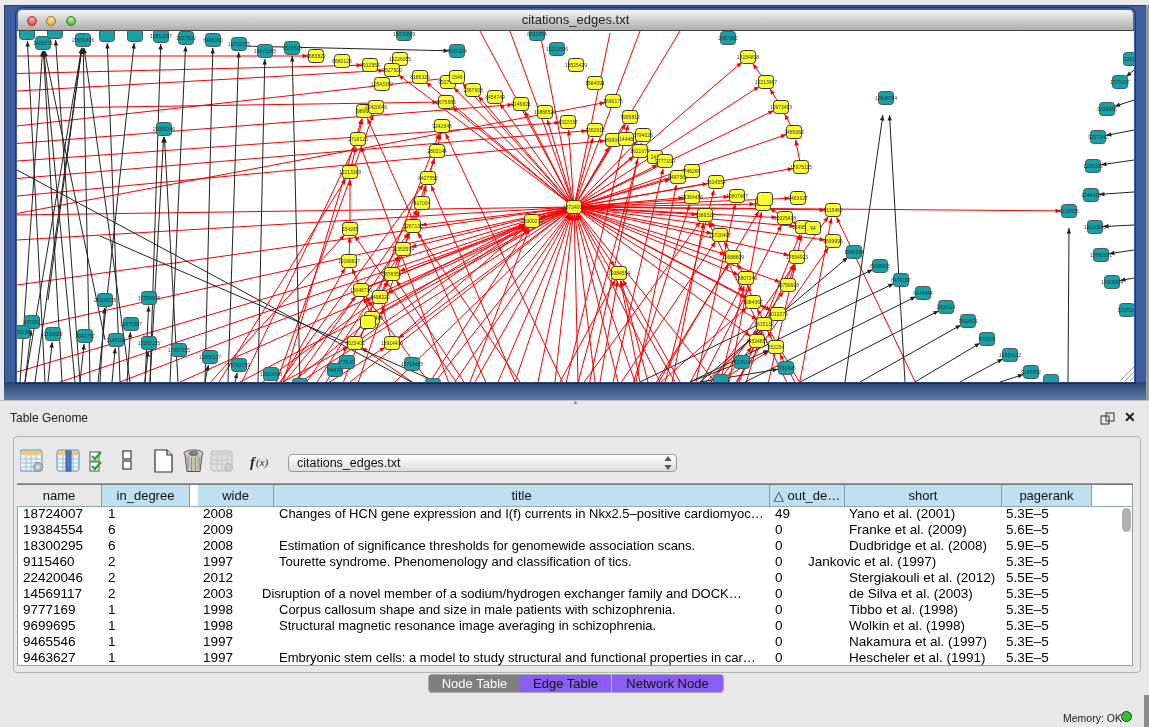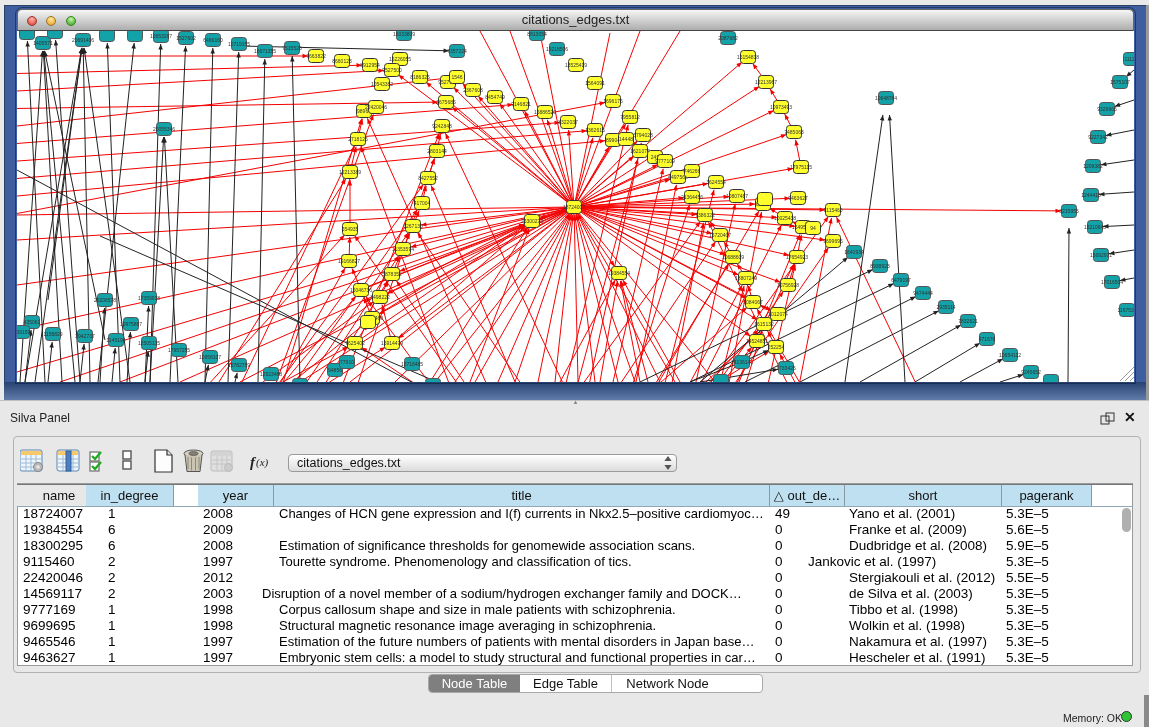--- a/index.html
+++ b/index.html
@@ -772,21 +772,21 @@
     <text x="557.0" y="177.7" font-size="5" text-anchor="middle" fill="#333" font-family="Liberation Sans, sans-serif">18724007</text>
     <g stroke="#999" stroke-width="1">
       <line x1="1103" y1="350" x2="1118" y2="335"></line>
       <line x1="1108" y1="350" x2="1118" y2="340"></line>
       <line x1="1113" y1="350" x2="1118" y2="345"></line>
     </g>
   </svg>
 
 <div class="abs" style="left:0;top:400px;width:1149px;height:327px;background:#e8e8e8;border-top:1px solid #c0c0c0"></div>
 <div class="abs" style="left:571px;top:400px;width:9px;height:4px;color:#888;font-size:7px;line-height:4px;text-align:center">▴</div>
-<div class="abs" style="left:10px;top:411px;font-size:12px;color:#222">Silva Panel</div>
+<div class="abs" style="left:10px;top:411px;font-size:12px;color:#222">Table Genome</div>
 <svg class="abs" style="left:1100px;top:412px" width="18" height="13" xmlns="http://www.w3.org/2000/svg">
 <rect x="1" y="4" width="8" height="8" fill="none" stroke="#333"></rect>
     <rect x="6" y="1" width="8" height="8" fill="none" stroke="#333"></rect>
   </svg>
 <div class="abs" style="left:1124px;top:409px;font-size:14px;font-weight:bold;color:#111">✕</div>
 <div class="abs" style="left:13px;top:436px;width:1128px;height:237px;border:1px solid #b2b2b2;border-radius:4px"></div>
 
 <svg class="abs" style="left:20px;top:449px" width="260" height="26" xmlns="http://www.w3.org/2000/svg">
  <g>
       <rect x="0" y="1" width="22" height="21" rx="2" fill="#eef5fb" stroke="#5a87b5"></rect>
@@ -833,22 +833,22 @@
 
 <div class="abs" style="left:288px;top:454px;width:389px;height:18px;border:1px solid #9a9a9a;border-radius:4px;
  background:linear-gradient(#ffffff,#dcdcdc);font-size:12.5px;color:#111;line-height:17px;padding-left:8px">citations_edges.txt</div>
 <svg class="abs" style="left:663px;top:456px" width="10" height="14" xmlns="http://www.w3.org/2000/svg">
 <path d="M5 0l3.6 5H1.4z" fill="#555"></path>
     <path d="M5 14l3.6-5H1.4z" fill="#555"></path>
   </svg>
 
 <div class="abs" style="left:17px;top:483px;width:1116px;height:183px;background:#fff;border:1px solid #9a9a9a"></div>
 <div class="th" style="left:17px;width:85px;background:#e8e8e8">name</div>
-<div class="th" style="left:86px;width:88px">in_degree</div>
-<div class="th" style="left:198px;width:76px">year</div>
+<div class="th" style="left:102px;width:88px">in_degree</div>
+<div class="th" style="left:198px;width:76px">wide</div>
 <div class="th" style="left:274px;width:496px">title</div>
 <div class="th" style="left:770px;width:75px">△ out_de…</div>
 <div class="th" style="left:845px;width:157px">short</div>
 <div class="th" style="left:1002px;width:90px">pagerank</div>
 <div class="abs" style="left:17px;top:484px;width:1116px;height:1px;background:#777"></div>
 <div class="abs" style="left:17px;top:506px;width:1116px;height:1px;background:#8fa8b5"></div>
 <div class="tr" style="top:506px">
 <span style="left:23px">18724007</span>
     <span style="left:108px">1</span>
     <span style="left:203px">2008</span>
@@ -915,38 +915,37 @@
     <span style="left:203px">1998</span>
 <span style="left:279px;width:489px;overflow:hidden;white-space:nowrap;font-size:13px">Structural magnetic resonance image averaging in schizophrenia.</span>
 <span style="left:775px">0</span>
     <span style="left:849px">Wolkin et al. (1998)</span>
     <span style="left:1006px">5.3E–5</span>
   </div>
 <div class="tr" style="top:634px">
 <span style="left:23px">9465546</span>
     <span style="left:108px">1</span>
     <span style="left:203px">1997</span>
-<span style="left:279px;width:489px;overflow:hidden;white-space:nowrap;font-size:13px">Estimation of the future numbers of patients with mental disorders in Japan base…</span>
 <span style="left:775px">0</span>
     <span style="left:849px">Nakamura et al. (1997)</span>
     <span style="left:1006px">5.3E–5</span>
   </div>
 <div class="tr" style="top:650px">
 <span style="left:23px">9463627</span>
     <span style="left:108px">1</span>
     <span style="left:203px">1997</span>
 <span style="left:279px;width:489px;overflow:hidden;white-space:nowrap;font-size:13px">Embryonic stem cells: a model to study structural and functional properties in car…</span>
 <span style="left:775px">0</span>
     <span style="left:849px">Hescheler et al. (1991)</span>
     <span style="left:1006px">5.3E–5</span>
   </div>
 
 <div class="abs" style="left:1122px;top:508px;width:9px;height:24px;background:#b0b0b0;border-radius:5px"></div>
 
-<div class="abs" style="left:428px;top:674px;width:335px;height:19px;border:1px solid #a8a8a8;border-radius:4px;background:#ffffff;overflow:hidden">
+<div class="abs" style="left:428px;top:674px;width:296px;height:19px;border:1px solid #a8a8a8;border-radius:4px;background:#8b5cf6;overflow:hidden">
  <div class="abs" style="left:0;top:0;width:91px;height:19px;background:#7f7f7f;color:#fff;text-align:center;font-size:13px;line-height:18px">Node Table</div>
  <div class="abs" style="left:91px;top:0;width:91px;height:19px;color:#111;text-align:center;font-size:13px;line-height:18px">Edge Table</div>
  <div class="abs" style="left:182px;top:0;width:1px;height:19px;background:#c0c0c0"></div>
  <div class="abs" style="left:182px;top:0;width:113px;height:19px;color:#111;text-align:center;font-size:13px;line-height:18px">Network Node</div>
 </div>
 
 <div class="abs" style="left:1063px;top:712px;font-size:10.5px;color:#222">Memory: OK</div>
 <div class="abs" style="left:1121px;top:711px;width:11px;height:11px;border-radius:50%;background:#2ec435;border:1px solid #333"></div>
 <div class="abs" style="left:1144px;top:695px;width:5px;height:32px;background:#8a8a8a"></div>
 </body></html>

